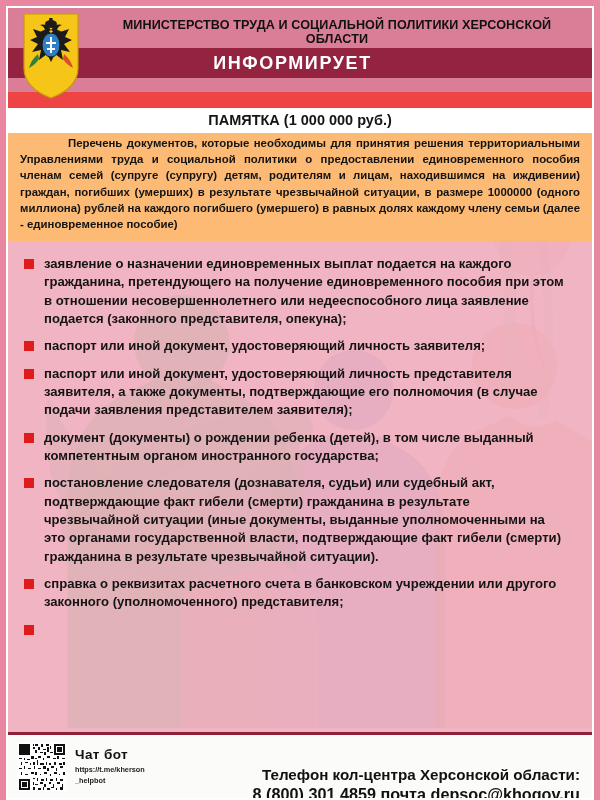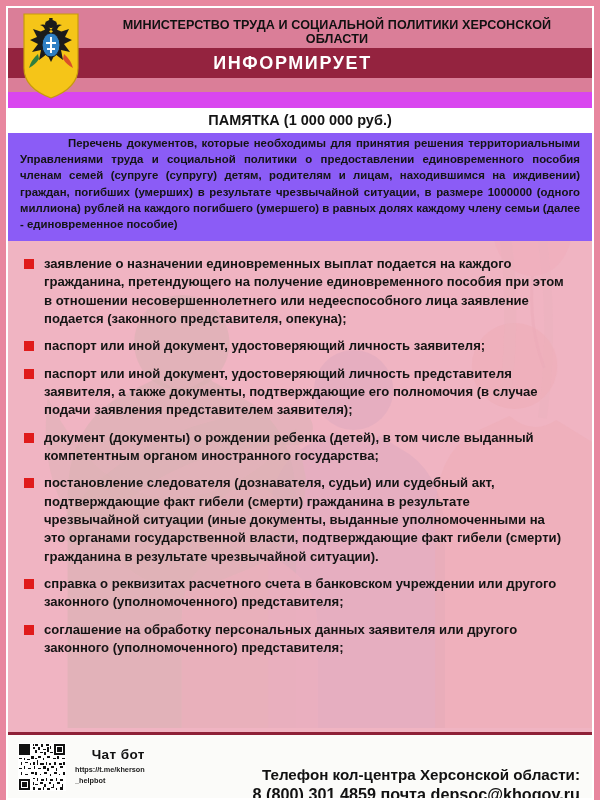--- a/index.html
+++ b/index.html
@@ -19,21 +19,21 @@
     background:#f0b4c2;
     overflow:hidden;
     display:flex;flex-direction:column;
   }
 
   
   .watermark{position:absolute;left:0;top:90px;width:100%;height:630px;overflow:hidden;pointer-events:none;}
   .watermark svg{width:100%;height:100%;opacity:.55;}
 
   
-  .header{position:relative;z-index:3;height:100px;flex:0 0 auto;background:#d946ef;}
+  .header{position:relative;z-index:3;height:100px;flex:0 0 auto;background:#ef4444;}
   .hdr-strip{position:absolute;left:0;right:0;top:0;height:40px;background:#da7e98;}
   .hdr-band{position:absolute;left:0;right:0;top:40px;height:30px;background:#94233f;}
   .hdr-band-bottom{position:absolute;left:0;right:0;top:70px;height:14px;background:#da7e98;}
   .emblem{position:absolute;left:12px;top:4px;width:62px;height:88px;z-index:5;}
   .emblem svg{width:100%;height:100%;display:block;}
   .ministry{
     position:absolute;left:82px;top:10px;right:8px;
     font-size:12.6px;font-weight:bold;color:#111;letter-spacing:.1px;
     text-align:center;line-height:1.15;
   }
@@ -44,21 +44,21 @@
 
   
   .body{position:relative;z-index:2;flex:1 1 auto;background:transparent;padding:0 0 0 0;}
 
   .memo-title{
     text-align:center;font-size:14.5px;font-weight:bold;color:#141414;
     background:#ffffff;padding:4px 0 5px 0;margin:0;
   }
 
   .intro{
-    background:#8b5cf6;
+    background:#fdba74;
     margin:0;padding:2px 12px 9px 12px;
     font-size:11.4px;line-height:1.42;color:#141414;
     text-align:justify;text-indent:48px;font-weight:600;
   }
 
   .list{
     position:relative;z-index:2;
     list-style:none;margin:0;padding:14px 26px 6px 16px;
   }
   .list li{
@@ -72,21 +72,21 @@
 
   
   .footer{
     position:relative;z-index:4;flex:0 0 auto;
     background:#fbfbf9;border-top:3px solid #8e2138;
     height:66px;display:flex;align-items:center;padding:0 10px;box-sizing:border-box;
   }
   .qr{width:48px;height:48px;flex:0 0 auto;}
   .qr svg{display:block;width:48px;height:48px;}
   .chat{margin-left:9px;flex:0 0 auto;}
-  .chat-title{font-size:13.5px;font-weight:bold;color:#111;letter-spacing:.4px;line-height:1.1;text-align:right;}
+  .chat-title{font-size:13.5px;font-weight:bold;color:#111;letter-spacing:.4px;line-height:1.1;}
   .chat-url{font-size:7.3px;font-weight:bold;color:#222;line-height:1.25;margin-top:2px;}
   .contact{flex:1 1 auto;text-align:right;padding-right:2px;}
   .contact-line1{font-size:15.2px;font-weight:bold;color:#111;line-height:1.22;white-space:nowrap;margin-top:38px;}
   .contact-line2{font-size:16.2px;font-weight:bold;color:#111;line-height:1.22;white-space:nowrap;}
 </style>
 </head>
 <body>
 
 <div class="poster">
  <div class="frame">
@@ -170,21 +170,20 @@
       <li>
         <span class="bullet"></span>
         <span>постановление следователя (дознавателя, судьи) или судебный акт, подтверждающие факт гибели (смерти) гражданина в результате чрезвычайной ситуации (иные документы, выданные уполномоченными на это органами государственной власти, подтверждающие факт гибели (смерти) гражданина в результате чрезвычайной ситуации).</span>
       </li>
       <li>
         <span class="bullet"></span>
         <span>справка о реквизитах расчетного счета в банковском учреждении или другого законного (уполномоченного) представителя;</span>
       </li>
       <li>
         <span class="bullet"></span>
-        <span>соглашение на обработку персональных данных заявителя или другого законного (уполномоченного) представителя;</span>
       </li>
     </ul>
   </div>
 
   <div class="footer">
 
     <div class="qr">
       <svg viewBox="0 0 33 33" shape-rendering="crispEdges" aria-hidden="true">
         <rect width="33" height="33" fill="#ffffff"></rect>
         <g fill="#111111">

